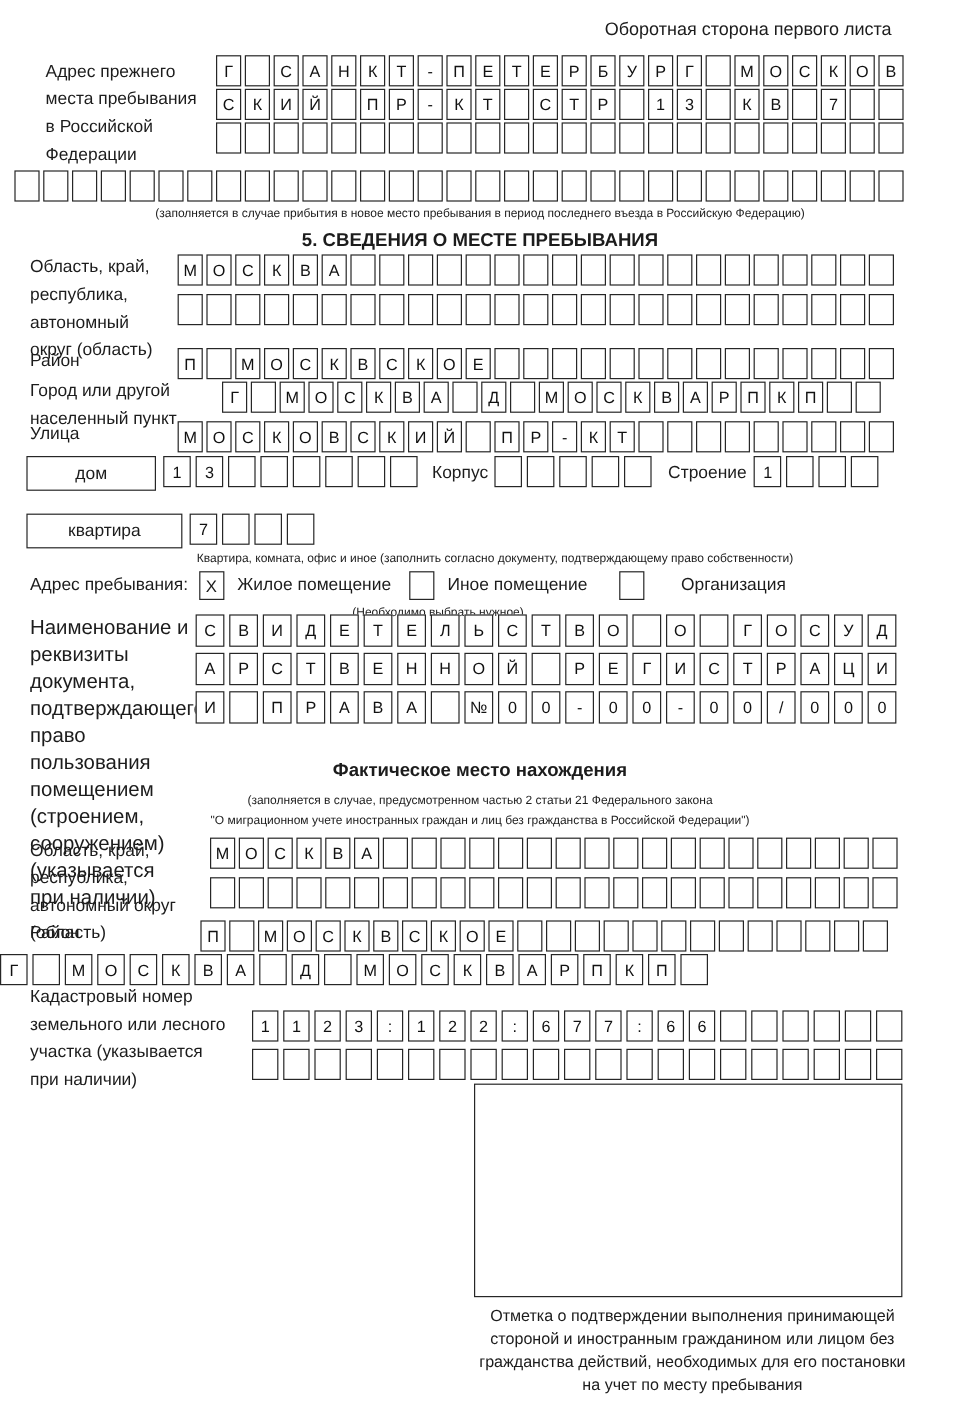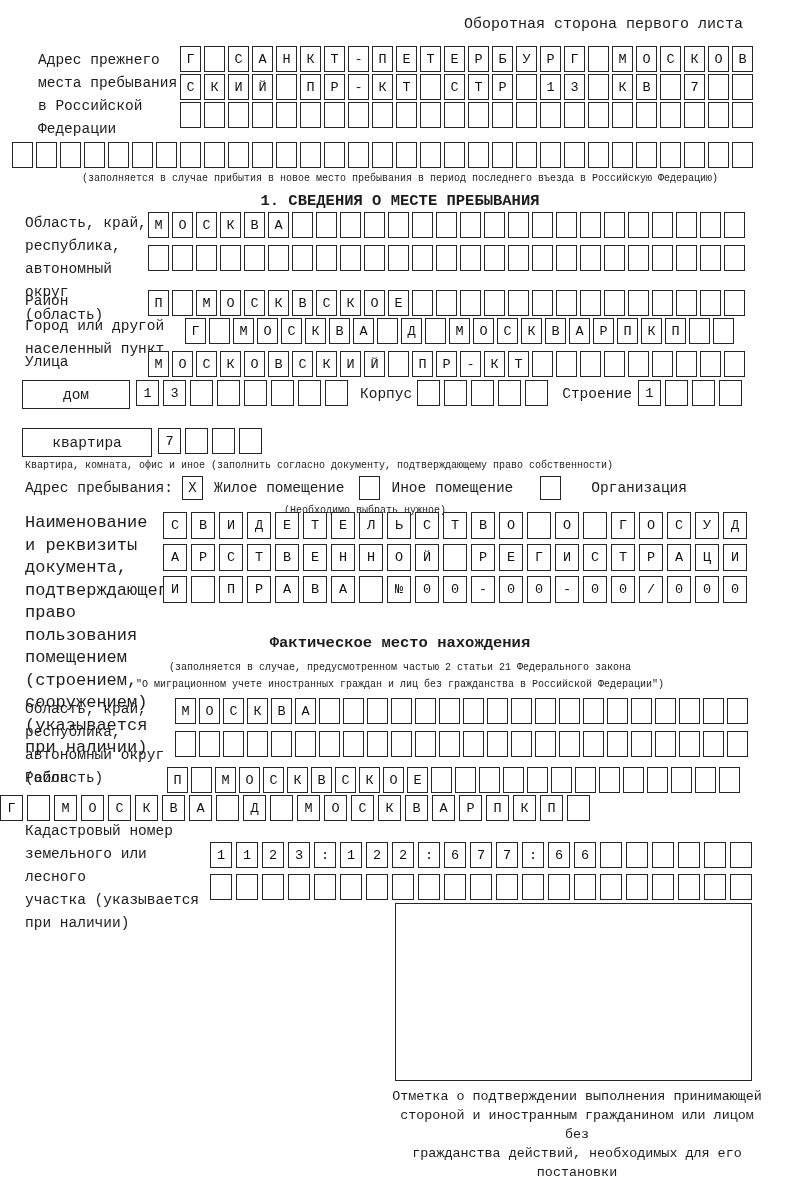--- a/index.html
+++ b/index.html
@@ -2,21 +2,21 @@
 <html><head>
 <meta charset="utf-8">
 <style>
   * { margin:0; padding:0; box-sizing:border-box; }
   html,body { background:#ffffff; }
   .page {
     position:relative;
     width:800px; height:1180px;
     margin:0 auto;
     background:#ffffff;
-    font-family:Liberation Mono, monospace;
+    font-family:Liberation Sans, sans-serif;
     color:#1c1c1c;
     overflow:hidden;
   }
   .band { position:absolute; left:0; right:0; }
   .frow { display:flex; align-items:flex-start; }
   .flabel {
     font-size:14.5px; line-height:23px;
     white-space:pre-line;
     flex:0 0 auto;
   }
@@ -187,21 +187,21 @@
         <span class="cell"></span>
         <span class="cell"></span>
         <span class="cell"></span>
         <span class="cell"></span>
         <span class="cell"></span>
         <span class="cell"></span>
       </div>
   </div>
   <div class="band caption" style="top:170px">(заполняется в случае прибытия в новое место пребывания в период последнего въезда в Российскую Федерацию)</div>
 
-  <div class="band title" style="top:192px">1. СВЕДЕНИЯ О МЕСТЕ ПРЕБЫВАНИЯ</div>
+  <div class="band title" style="top:192px">5. СВЕДЕНИЯ О МЕСТЕ ПРЕБЫВАНИЯ</div>
 
   <div class="band frow" style="top:212px">
     <div class="flabel w148">Область, край,
 республика,
 автономный
 округ (область)</div>
     <div class="colgap7">
       <div class="cells">
           <span class="cell">М</span>
           <span class="cell">О</span>
@@ -382,21 +382,21 @@
 
   <div class="band frow" style="top:428px; left:22px; right:auto">
     <div class="bigbox" style="width:130px">квартира</div>
     <div class="cells cells--w23" style="margin-left:6px">
         <span class="cell">7</span>
         <span class="cell"></span>
         <span class="cell"></span>
         <span class="cell"></span>
       </div>
   </div>
-  <div class="band caption" style="top:457px; text-align:left; padding-left:25px">Квартира, комната, офис и иное (заполнить согласно документу, подтверждающему право собственности)</div>
+  <div class="band caption" style="top:457px; text-align:center; padding-left:25px">Квартира, комната, офис и иное (заполнить согласно документу, подтверждающему право собственности)</div>
 
   <div class="band frow" style="top:476px; left:25px; right:auto; align-items:center">
     <div class="stay-label">Адрес пребывания:</div>
     <div class="cbox" style="margin-left:9px">X</div>
     <div class="stay-label" style="margin-left:11px">Жилое помещение</div>
     <div class="cbox" style="margin-left:15px"></div>
     <div class="stay-label" style="margin-left:11px">Иное помещение</div>
     <div class="cbox" style="margin-left:27px"></div>
     <div class="stay-label" style="margin-left:30px">Организация</div>
   </div>

